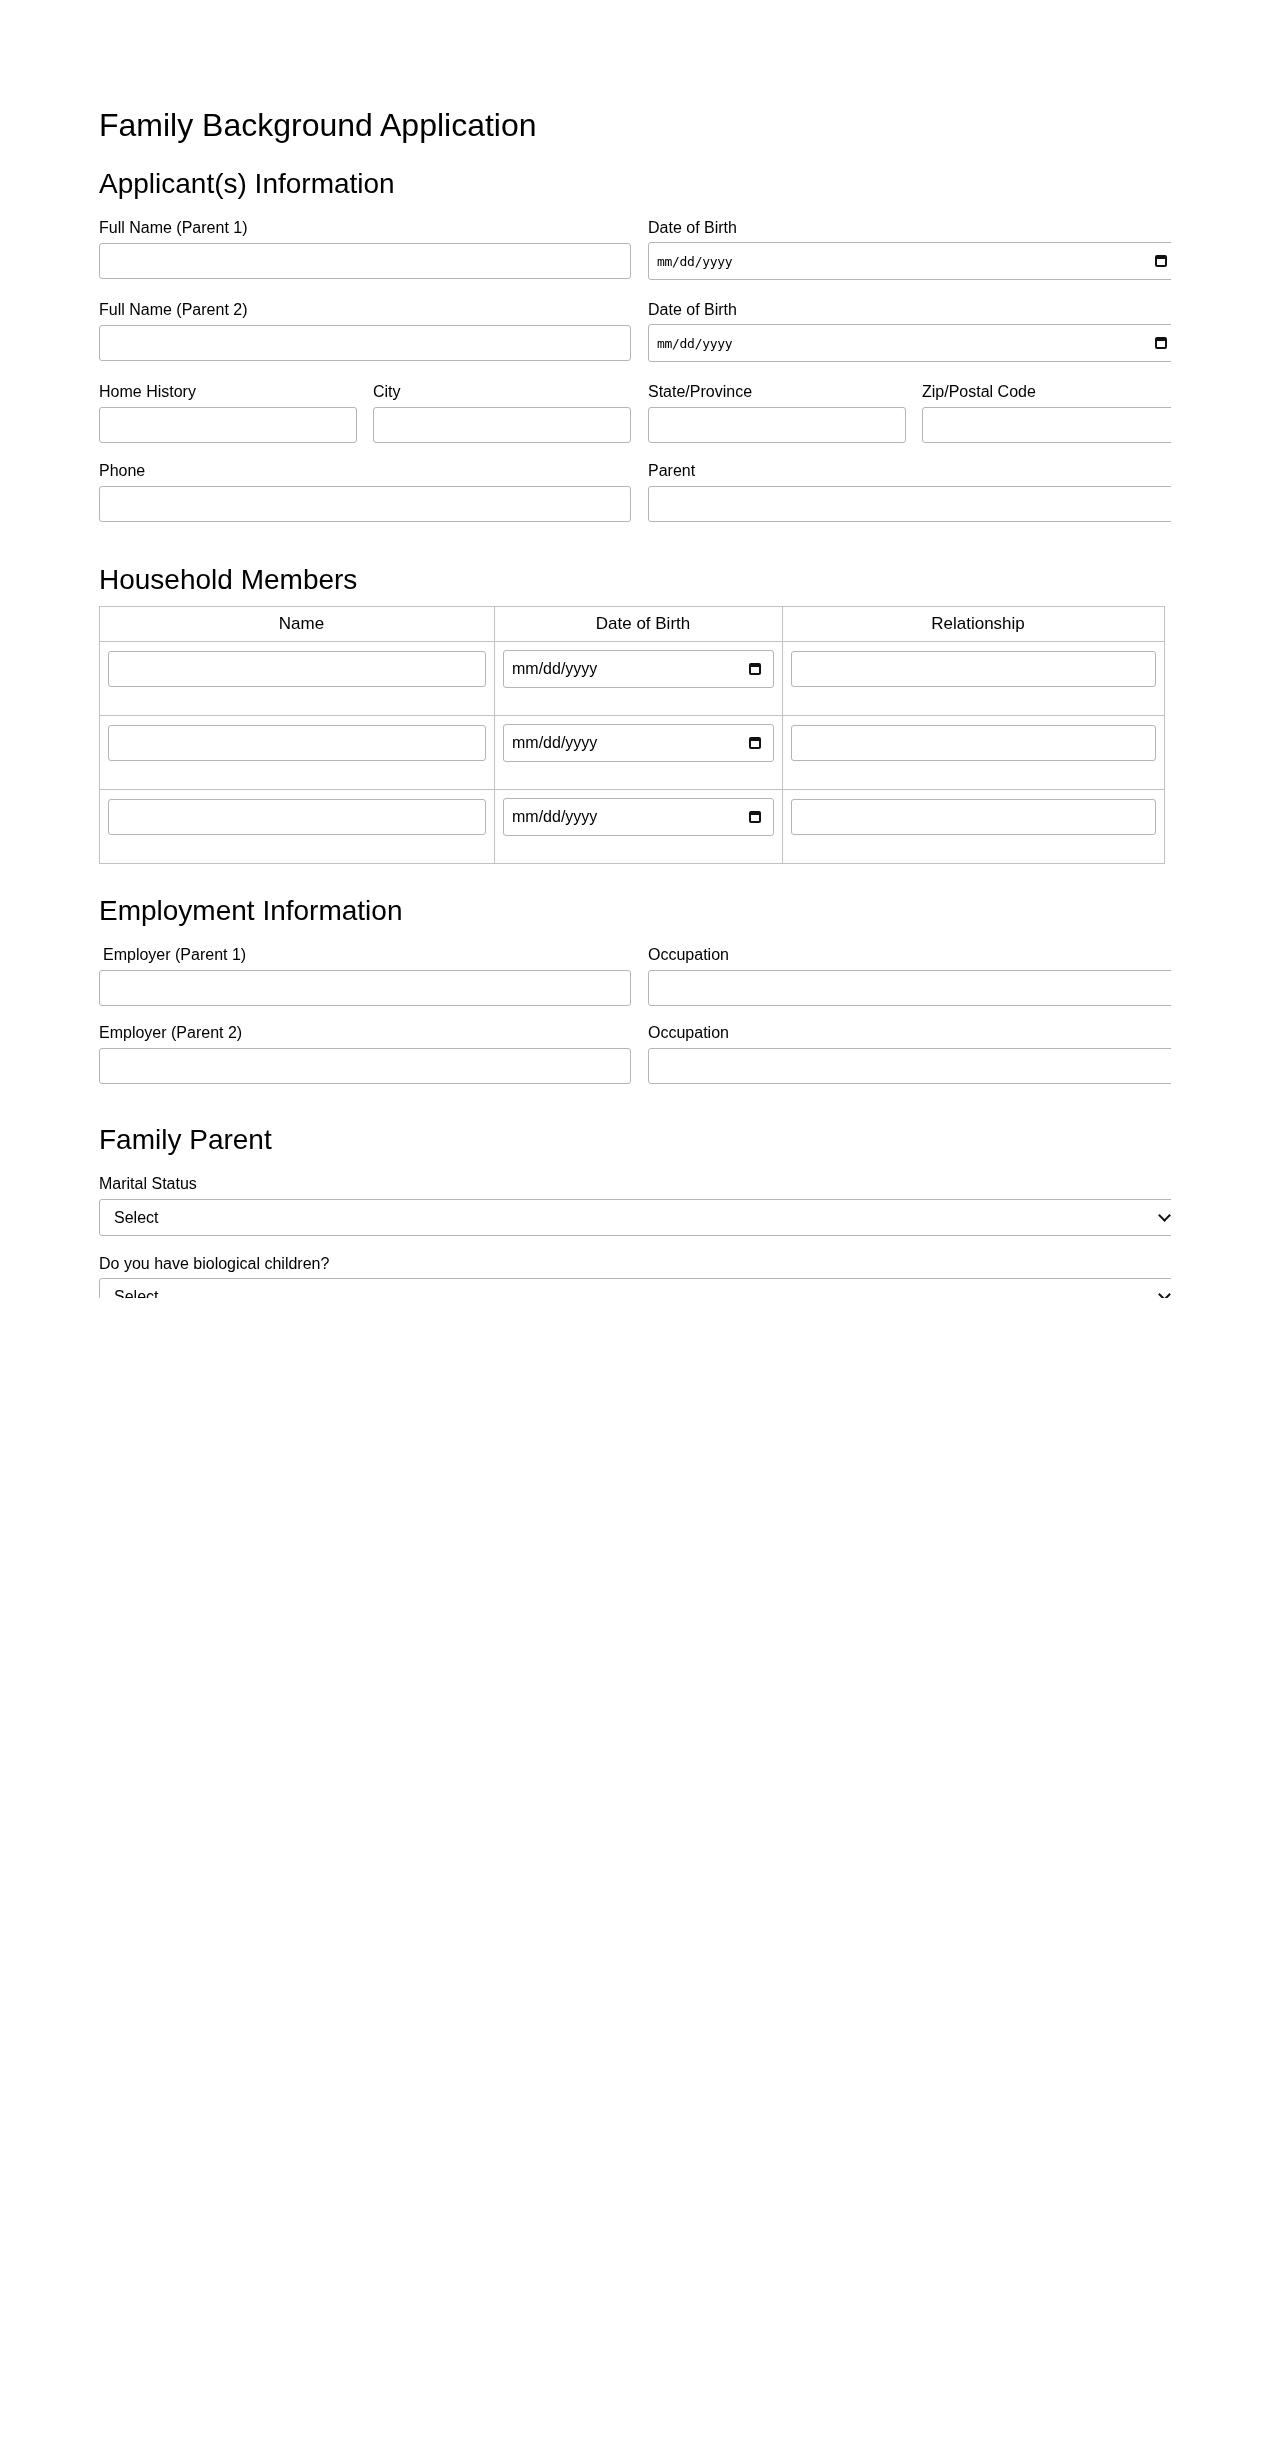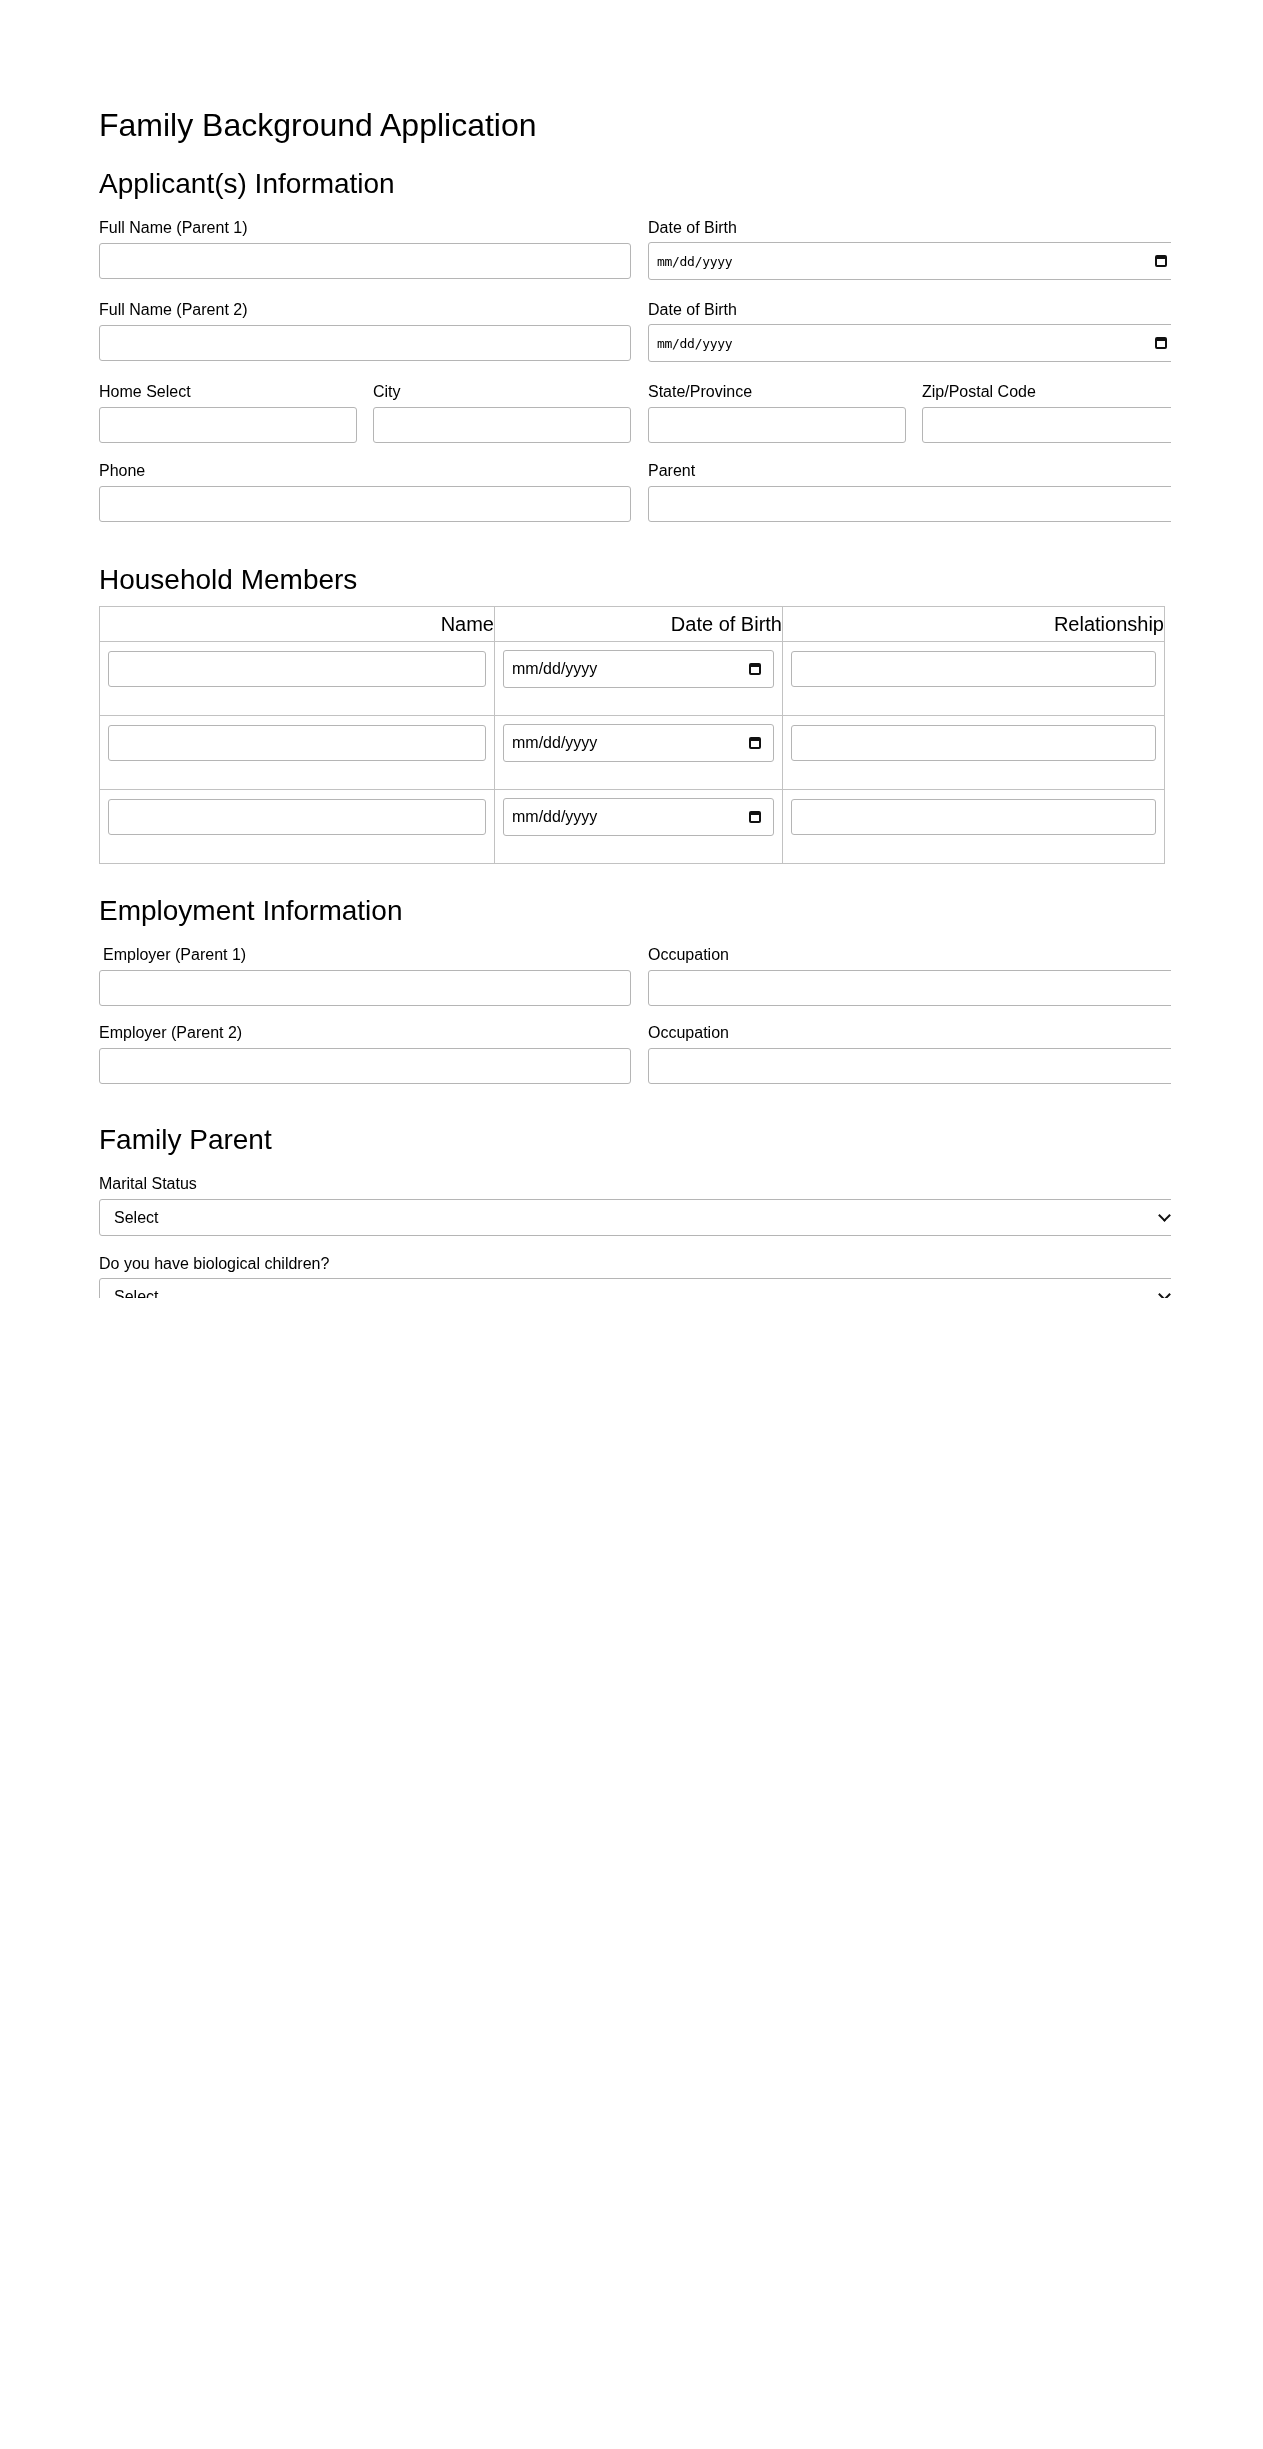--- a/index.html
+++ b/index.html
@@ -36,21 +36,21 @@
       display: flex; align-items: center; justify-content: space-between;
       padding: 0 8px 0 14px; font-size: 16px;
     }
     .chev { width: 7px; height: 7px; border-right: 2.5px solid #111; border-bottom: 2.5px solid #111; transform: rotate(45deg); margin-top: -5px; margin-right: 2px; }
 
     table.hm {
       position: absolute; left: 0; top: 606px; width: 1065px;
       border-collapse: collapse; table-layout: fixed;
     }
     table.hm th, table.hm td { border: 1px solid #c2c2c2; padding: 0; vertical-align: top; }
-    table.hm th { height: 34px; text-align: right; font-weight: normal; font-size: 20px; padding-left: 9px; vertical-align: middle; }
+    table.hm th { height: 34px; text-align: center; font-weight: normal; font-size: 17px; padding-left: 9px; vertical-align: middle; }
     table.hm td { height: 73px; position: relative; }
     table.hm td .cellinp {
       position: absolute; left: 8px; right: 8px; top: 9px; height: 36px; box-sizing: border-box;
       border: 1px solid #b5b5b5; border-radius: 3px; background: #fff;
     }
     table.hm td .celldate {
       position: absolute; left: 8px; right: 8px; top: 8px; height: 38px; box-sizing: border-box;
       border: 1px solid #b5b5b5; border-radius: 3px; background: #fff;
       display: flex; align-items: center; justify-content: space-between; padding: 0 10px 0 8px;
     }
@@ -77,21 +77,21 @@
 
     <span class="lbl" style="left:0;top:301px;">Full Name (Parent 2)</span>
     <input class="inp" style="left: 0px; top: 325px; width: 532px;" type="text" value="">
 
     <span class="lbl" style="left:549px;top:301px;">Date of Birth</span>
     <div class="date" style="left:549px;top:324px;width:532px;">
       <span class="ph">mm/dd/yyyy</span>
       <span class="cal"></span>
     </div>
 
-    <span class="lbl" style="left:0;top:383px;">Home Select</span>
+    <span class="lbl" style="left:0;top:383px;">Home History</span>
     <input class="inp" style="left: 0px; top: 407px; width: 258px;" type="text" value="">
 
     <span class="lbl" style="left:274px;top:383px;">City</span>
     <input class="inp" style="left: 274px; top: 407px; width: 258px;" type="text" value="">
 
     <span class="lbl" style="left:549px;top:383px;">State/Province</span>
     <input class="inp" style="left: 549px; top: 407px; width: 258px;" type="text" value="">
 
     <span class="lbl" style="left:823px;top:383px;">Zip/Postal Code</span>
     <input class="inp" style="left: 823px; top: 407px; width: 258px;" type="text" value="">

